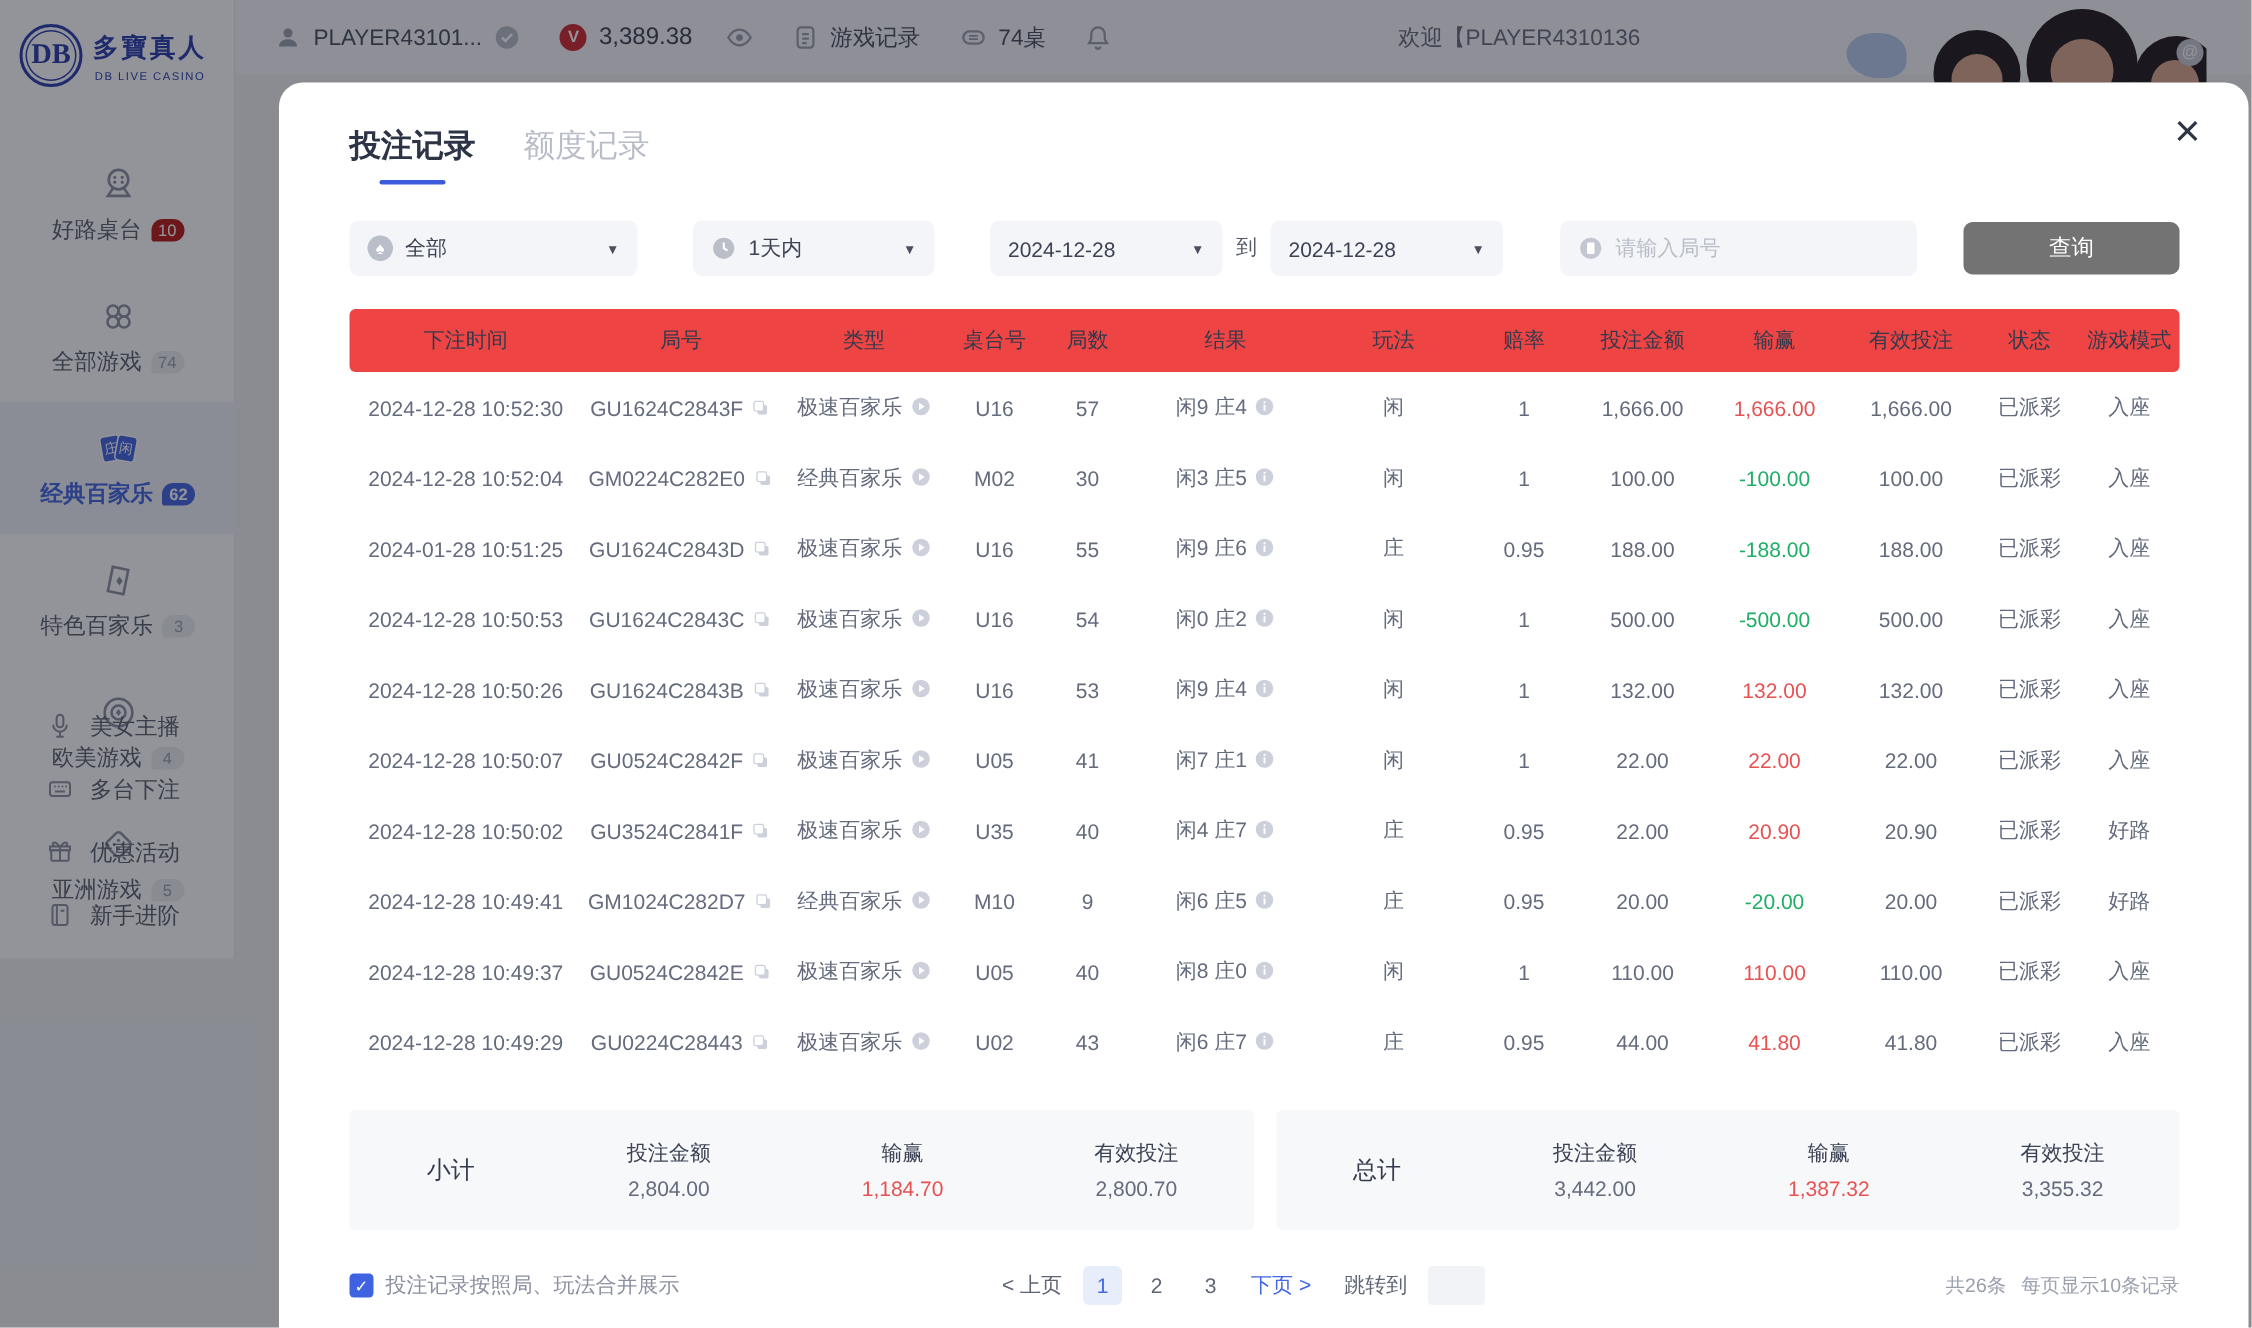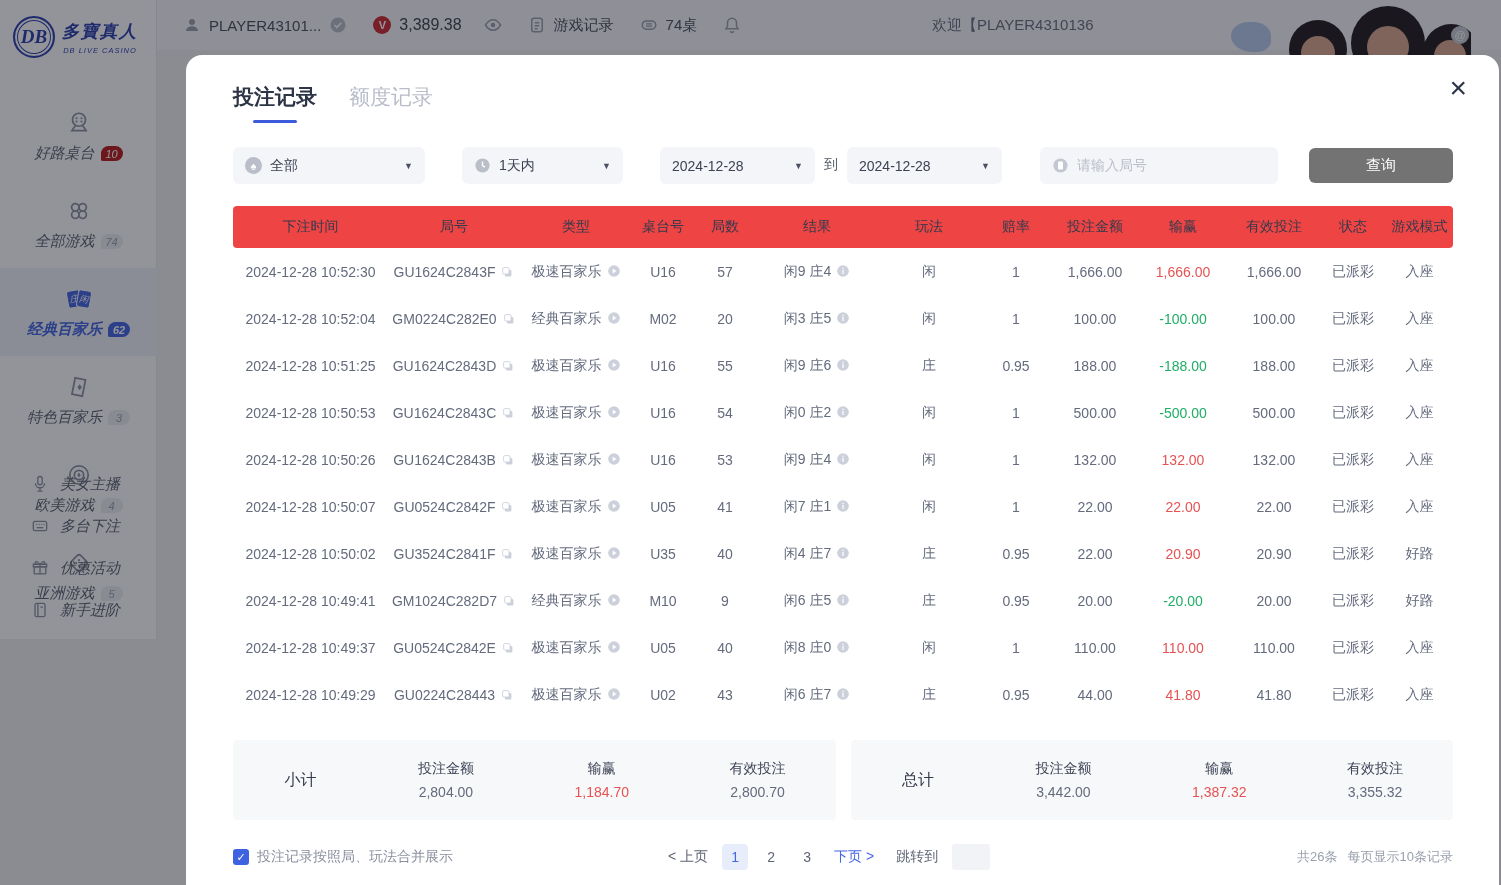--- a/index.html
+++ b/index.html
@@ -3,21 +3,21 @@
 <meta charset="utf-8">
 <style>
   * { margin:0; padding:0; box-sizing:border-box; }
   html,body { width:1501px; height:885px; overflow:hidden;
     font-family:"Liberation Sans","DejaVu Sans",sans-serif; background:#eef0f3; }
 
   
   .page { position:absolute; inset:0; background:#eef0f3; }
 
   .sidebar { position:absolute; left:0; top:0; width:157px; height:639px;
-    background:#ffffff; border-right:1px solid #e8eaef;font-style:italic; }
+    background:#ffffff; border-right:1px solid #e8eaef; }
   .logo { display:flex; align-items:center; gap:7px; padding:16px 0 0 13px; }
   .logo-mark { width:42px; height:42px; border-radius:50%; border:2px solid #2d3fae;
     color:#2d3fae; display:flex; align-items:center; justify-content:center;
     font-family:"Liberation Serif","DejaVu Serif",serif; font-size:19px; font-weight:bold;
     box-shadow:inset 0 0 0 2px #fff, inset 0 0 0 3px #2d3fae; }
   .logo-cn { color:#2d3fae; font-size:17px; font-weight:bold; letter-spacing:2px; }
   .logo-en { color:#2d3fae; font-size:7.5px; letter-spacing:1px; margin-top:3px;text-align:center; }
 
   .side-nav { position:absolute; top:92px; left:0; width:157px; }
   .nav-item { height:88px; display:flex; flex-direction:column; align-items:center;
@@ -453,38 +453,38 @@
                 <rect x="4.5" y="4.5" width="11" height="11" rx="2" fill="#fff" stroke="#ccd0da" stroke-width="1.5"></rect>
               </svg>
             </span></td>
           <td class="col-type"><span>经典百家乐</span><span class="cell-ic">
               <svg viewBox="0 0 24 24">
                 <circle cx="12" cy="12" r="10" fill="#ccd0da"></circle>
                 <path d="M9.8 7.8l6.4 4.2-6.4 4.2z" fill="#fff"></path>
               </svg>
             </span></td>
           <td class="col-table"><span>M02</span></td>
-          <td class="col-rounds"><span>20</span></td>
+          <td class="col-rounds"><span>30</span></td>
           <td class="col-result"><span>闲3 庄5</span><span class="cell-ic">
               <svg viewBox="0 0 24 24">
                 <circle cx="12" cy="12" r="10" fill="#ccd0da"></circle>
                 <rect x="10.9" y="10" width="2.2" height="7" fill="#fff"></rect>
                 <circle cx="12" cy="7.3" r="1.3" fill="#fff"></circle>
               </svg>
             </span></td>
           <td class="col-play"><span>闲</span></td>
           <td class="col-odds"><span>1</span></td>
           <td class="col-amount"><span>100.00</span></td>
           <td class="col-winloss"><span class="t-green">-100.00</span></td>
           <td class="col-valid"><span>100.00</span></td>
           <td class="col-status"><span>已派彩</span></td>
           <td class="col-mode"><span>入座</span></td>
         </tr>
         <tr>
-          <td class="col-time"><span>2024-12-28 10:51:25</span></td>
+          <td class="col-time"><span>2024-01-28 10:51:25</span></td>
           <td class="col-id"><span>GU1624C2843D</span><span class="cell-ic">
               <svg viewBox="0 0 24 24">
                 <rect x="8.5" y="8.5" width="11" height="11" rx="2" fill="#ccd0da"></rect>
                 <rect x="4.5" y="4.5" width="11" height="11" rx="2" fill="#fff" stroke="#ccd0da" stroke-width="1.5"></rect>
               </svg>
             </span></td>
           <td class="col-type"><span>极速百家乐</span><span class="cell-ic">
               <svg viewBox="0 0 24 24">
                 <circle cx="12" cy="12" r="10" fill="#ccd0da"></circle>
                 <path d="M9.8 7.8l6.4 4.2-6.4 4.2z" fill="#fff"></path>

